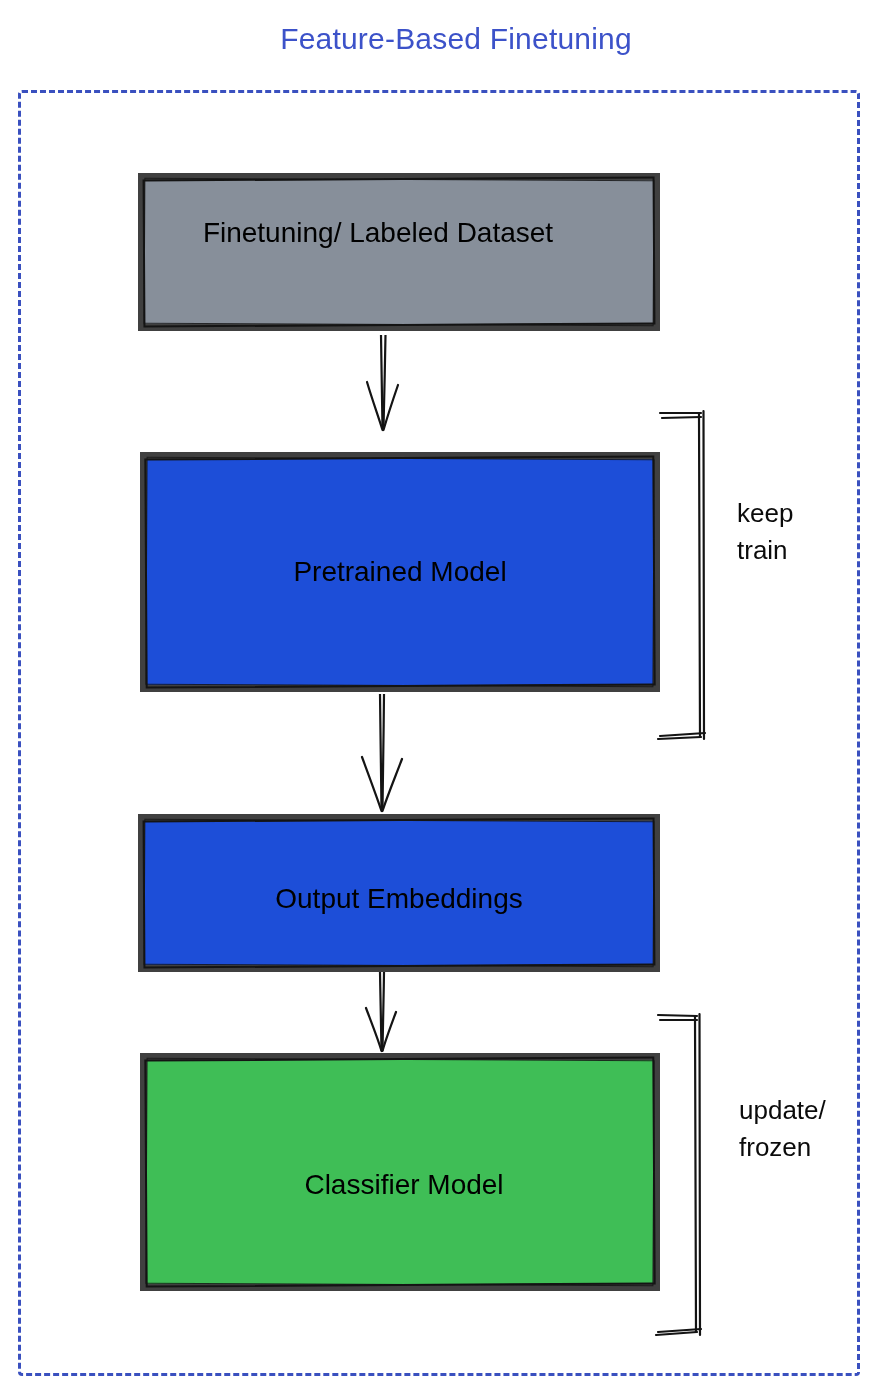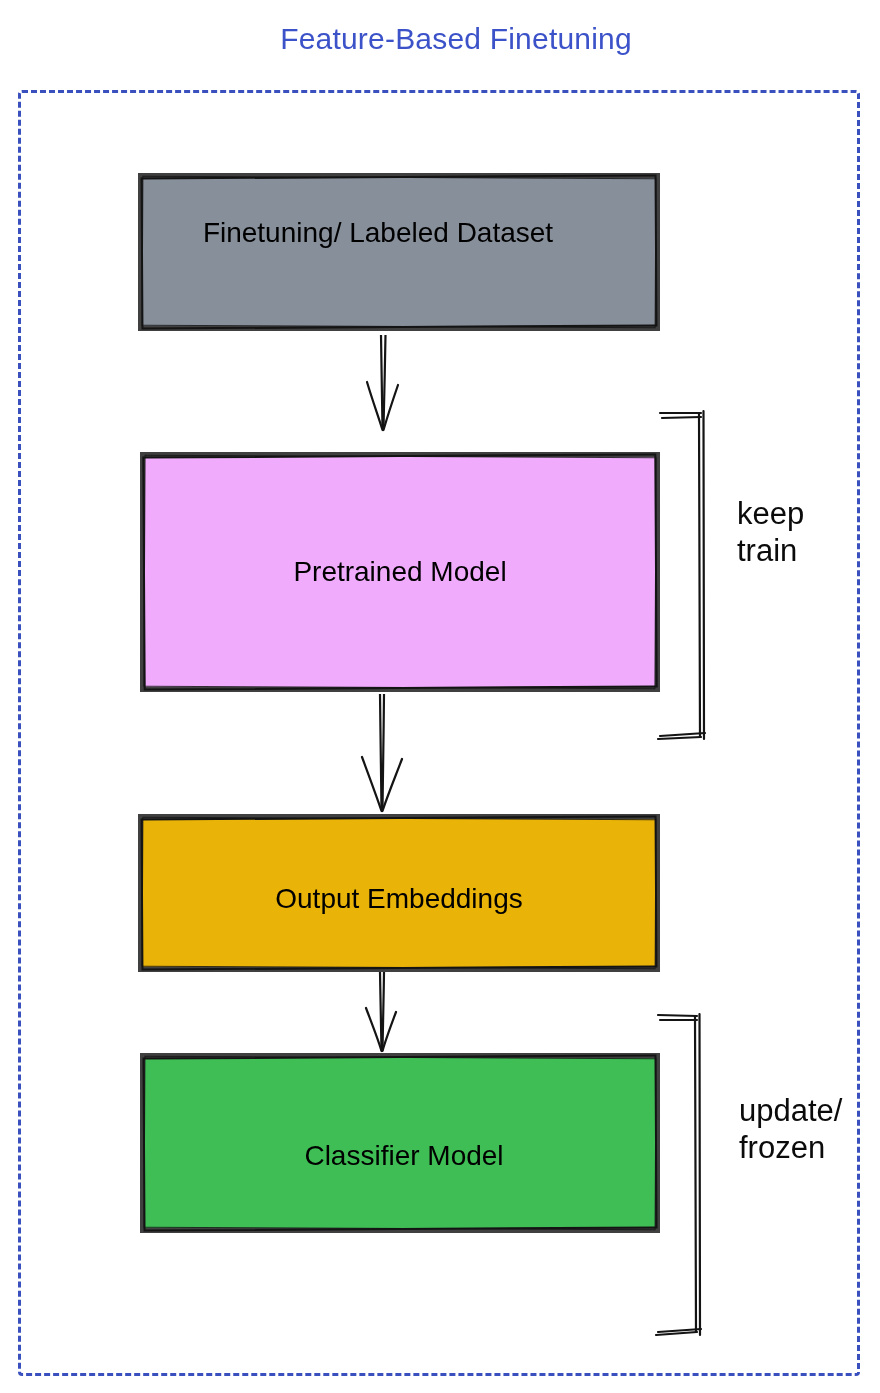--- a/index.html
+++ b/index.html
@@ -30,21 +30,21 @@
     top: 90px;
     width: 842px;
     height: 1286px;
     box-sizing: border-box;
     border: 3px dashed #3A50BF;
     border-radius: 4px;
   }
   .node {
     position: absolute;
     box-sizing: border-box;
-    border: 5px solid #404040;
+    border: 7px solid #404040;
     display: flex;
     align-items: center;
     justify-content: center;
   }
   
   .node::before {
     content: "";
     position: absolute;
     inset: -2px;
     border: 2px solid #141414;
@@ -60,36 +60,36 @@
     pointer-events: none;
   }
   .node-label {
     font-size: 28px;
     color: #000000;
     white-space: nowrap;
   }
   .pos-dataset    { left: 138px; top: 173px;  width: 522px; height: 158px; }
   .pos-pretrained { left: 140px; top: 452px;  width: 520px; height: 240px; }
   .pos-embeddings { left: 138px; top: 814px;  width: 522px; height: 158px; }
-  .pos-classifier { left: 140px; top: 1053px; width: 520px; height: 180px; text-align: right; }
+  .pos-classifier { left: 140px; top: 1053px; width: 520px; height: 238px; text-align: right; }
 
   .pos-dataset    .node-label { transform: translate(-21px, -19px); }
   .pos-embeddings .node-label { transform: translate(0px, 6px); }
   .pos-classifier .node-label { transform: translate(4px, 13px); }
 
   .sketch { position: absolute; }
   .sketch path {
     fill: none;
     stroke: #141414;
     stroke-width: 2.2;
     stroke-linecap: round;
   }
   .annotation {
     position: absolute;
-    font-size: 31px;
+    font-size: 26px;
     line-height: 37px;
     color: #0b0b0b;
   }
   .ann-keep  { left: 737px; top: 495px;  }
   .ann-train { left: 739px; top: 1092px; }
 </style>
 </head>
 <body>
 
 <div class="stage">
@@ -102,21 +102,21 @@
     <span class="node-label">Finetuning/ Labeled Dataset</span>
   </div>
 
   <svg class="sketch" style="left:358px; top:335px;" width="50" height="97" viewBox="0 0 50 97">
     <path d="M23 0 C23.5 30 24 65 24.5 93"></path>
     <path d="M27.5 0 C27 30 26.2 65 25.5 93"></path>
     <path d="M9 47 C14 64 20.5 82 24.5 95"></path>
     <path d="M40 50 C34.5 66 29 83 25.5 95"></path>
   </svg>
 
-  <div class="node pos-pretrained" style="background: #f0abfc; justify-content: center;">
+  <div class="node pos-pretrained" style="background: #1d4ed8; justify-content: center;">
     <span class="node-label">Pretrained Model</span>
   </div>
 
   <svg class="sketch" style="left:652px; top:406px;" width="62" height="338" viewBox="0 0 62 338">
     <path d="M47 7 L48 331"></path>
     <path d="M51.5 5 L52 333"></path>
     <path d="M49 7 L8 7"></path>
     <path d="M49 11 L10 12"></path>
     <path d="M49 331 L6 333"></path>
     <path d="M53 327 L8 330"></path>
@@ -127,21 +127,21 @@
     <div>train</div>
   </div>
 
   <svg class="sketch" style="left:356px; top:694px;" width="52" height="119" viewBox="0 0 52 119">
     <path d="M24 0 C24.5 40 25 85 25.5 115"></path>
     <path d="M28 0 C27.6 40 27 85 26.5 115"></path>
     <path d="M6 63 C13 82 20.5 102 25.5 117"></path>
     <path d="M46 65 C38 86 31 103 26.5 117"></path>
   </svg>
 
-  <div class="node pos-embeddings" style="background: #eab308;">
+  <div class="node pos-embeddings" style="background: #1d4ed8;">
     <span class="node-label">Output Embeddings</span>
   </div>
 
   <svg class="sketch" style="left:356px; top:972px;" width="52" height="81" viewBox="0 0 52 81">
     <path d="M24 0 C24.5 28 25 58 25.5 78"></path>
     <path d="M28 0 C27.6 28 27 58 26.5 78"></path>
     <path d="M10 36 C16 52 22 67 25.5 79"></path>
     <path d="M40 40 C34 56 29.5 68 26.5 79"></path>
   </svg>
 

